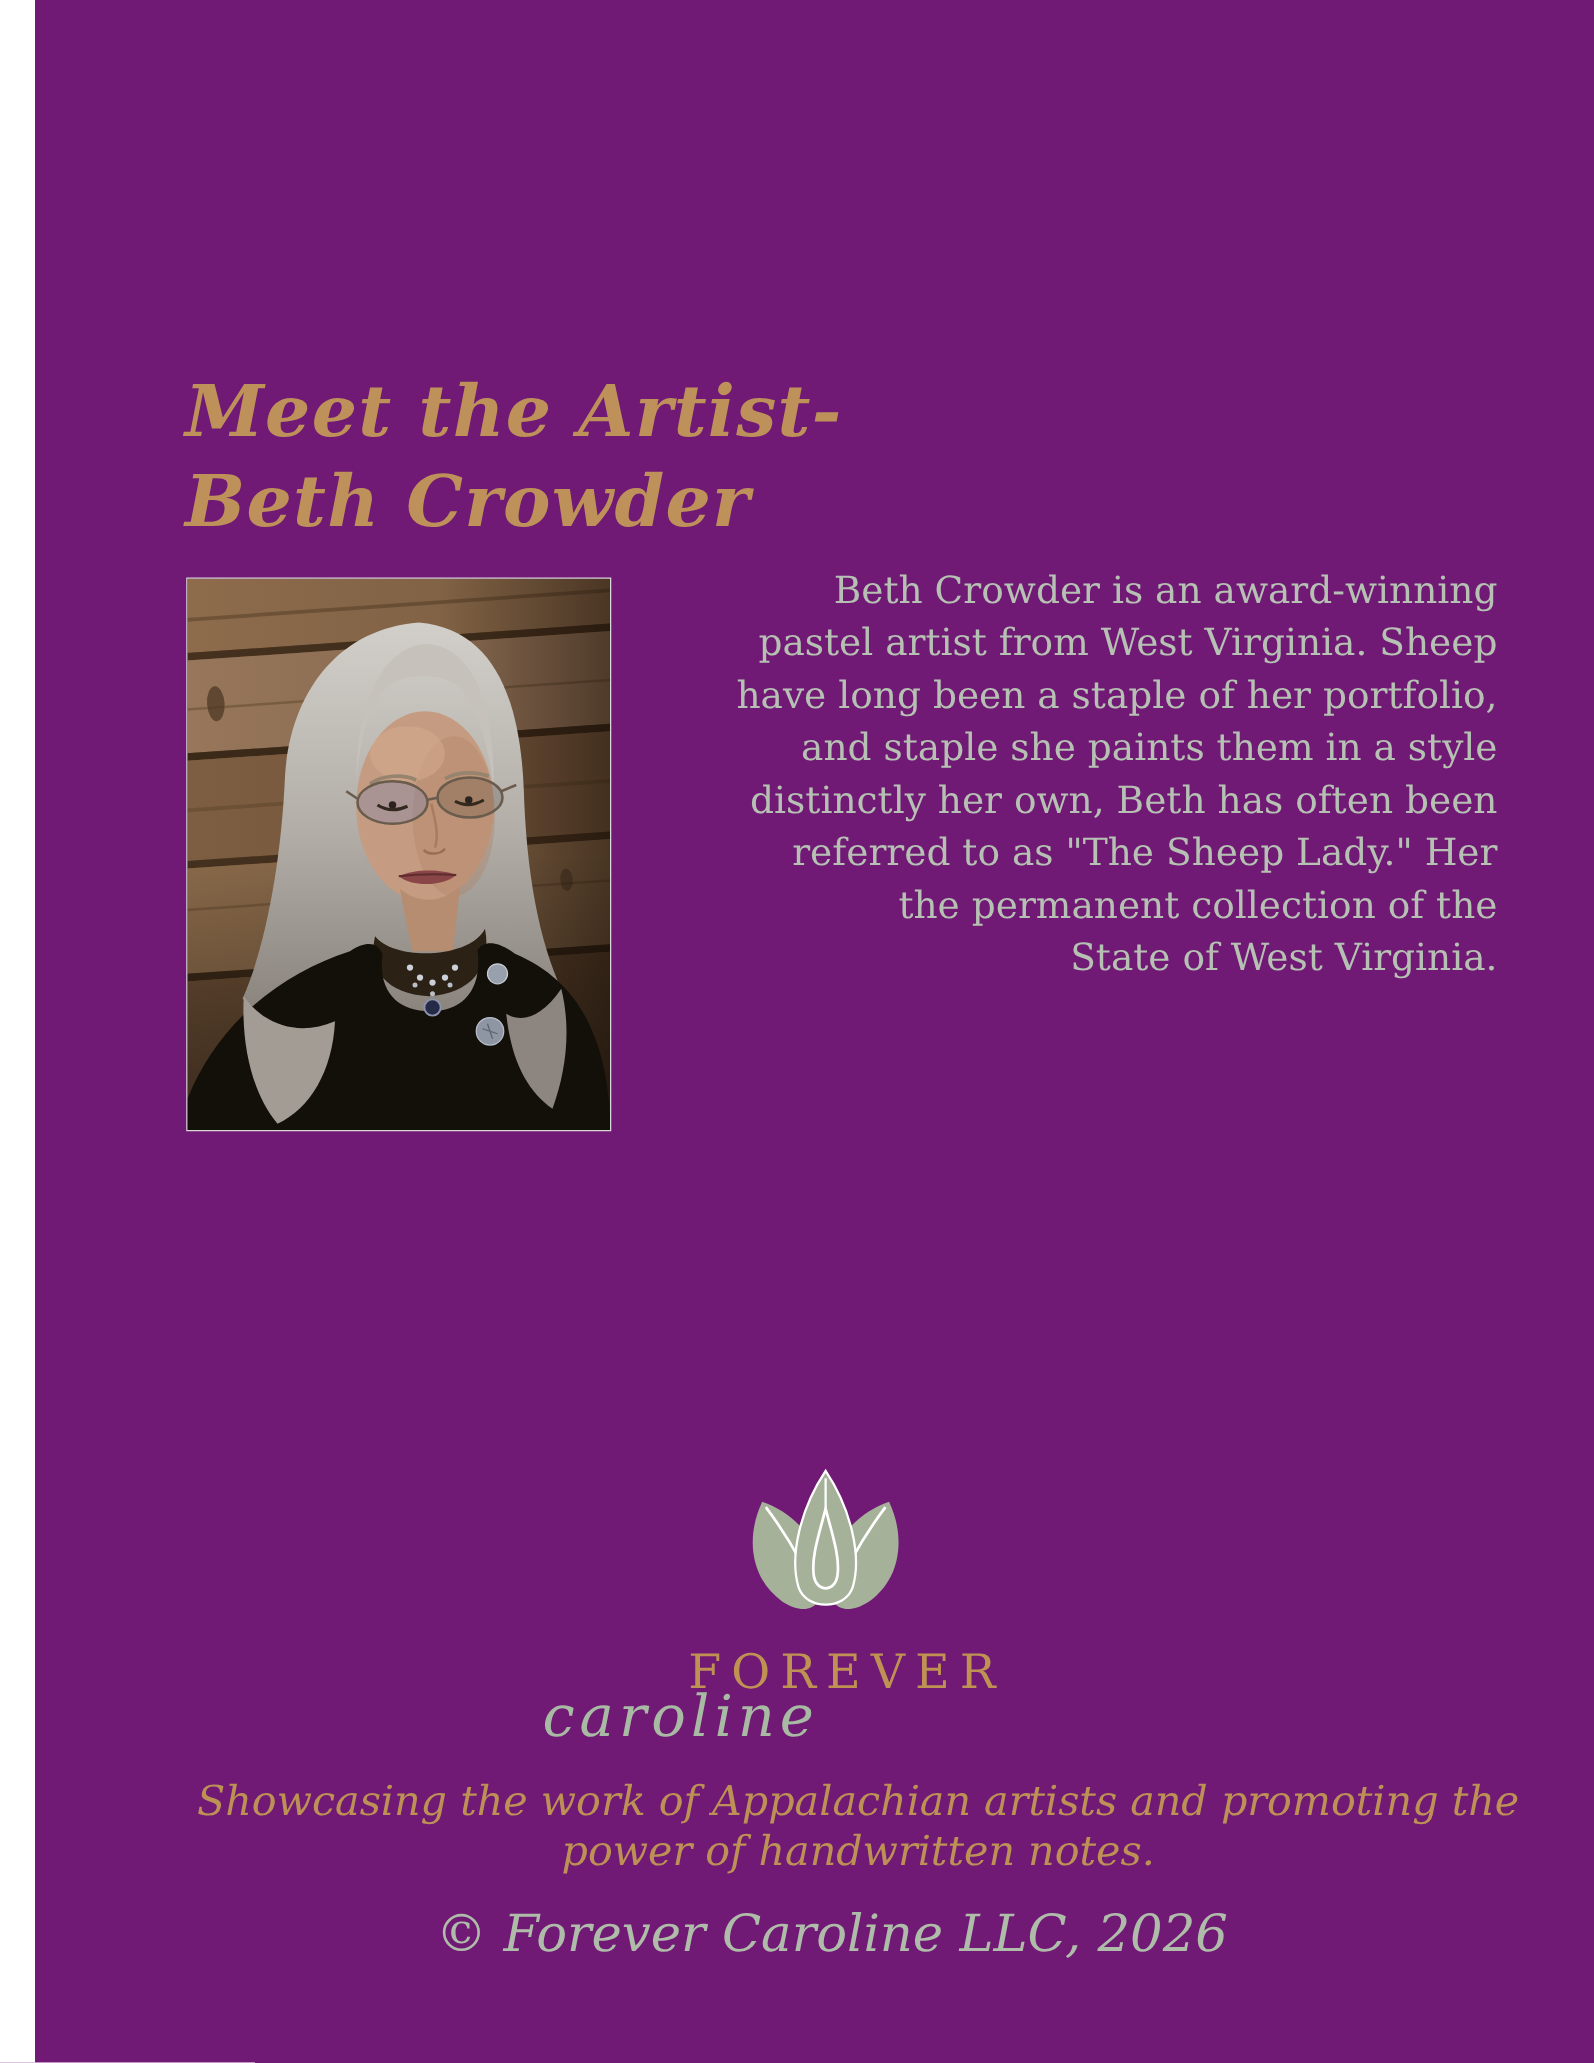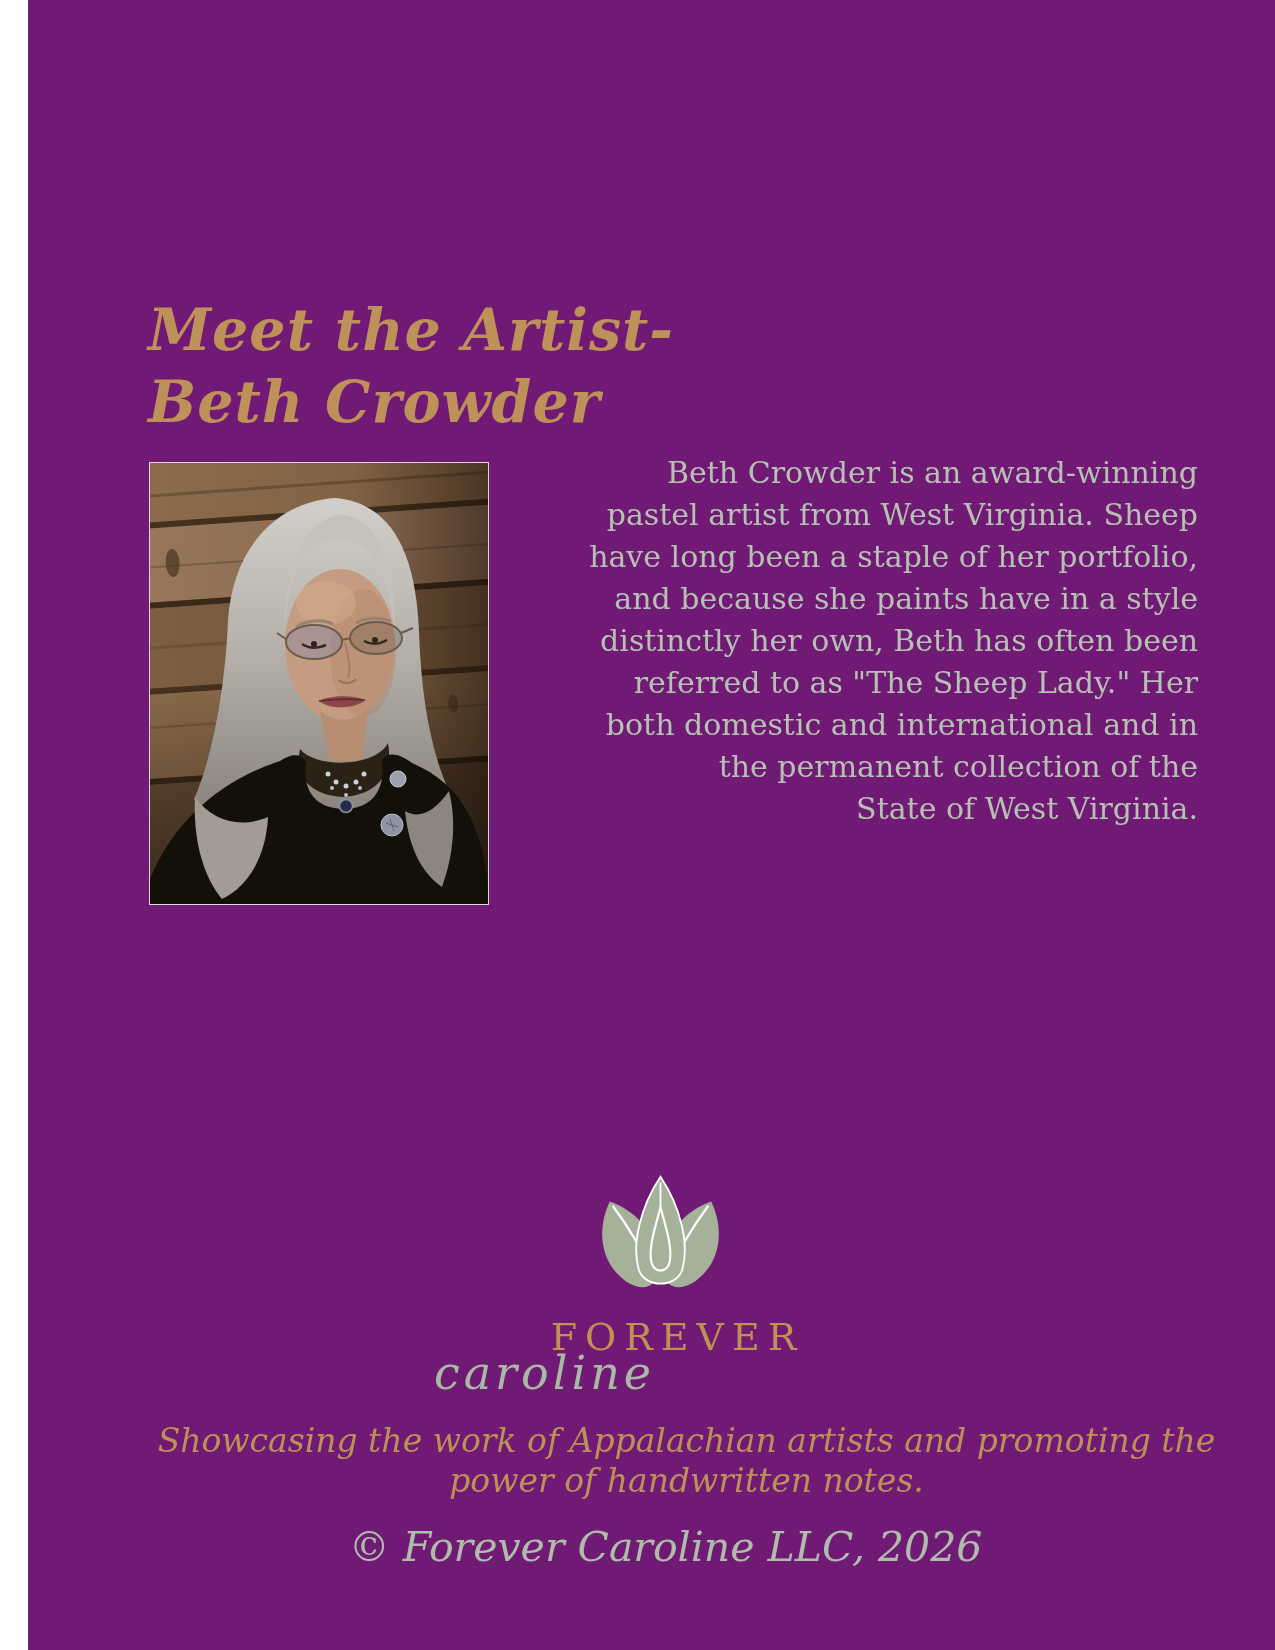--- a/index.html
+++ b/index.html
@@ -165,24 +165,23 @@
         <circle cx="242" cy="362" r="11" fill="#8e95a3" stroke="#b7bdc9" stroke-width="1"></circle>
         <path d="M236,360 L248,364 M240,356 L244,368" stroke="#5c6270" stroke-width="1" fill="none"></path>
       </g>
     </svg>
   </div>
 
   <div class="bio">
     <div class="bio-line">Beth Crowder is an award-winning</div>
     <div class="bio-line">pastel artist from West Virginia. Sheep</div>
     <div class="bio-line">have long been a staple of her portfolio,</div>
-    <div class="bio-line">and because she paints have in a style</div>
+    <div class="bio-line">and staple she paints them in a style</div>
     <div class="bio-line">distinctly her own, Beth has often been</div>
     <div class="bio-line">referred to as "The Sheep Lady." Her</div>
-    <div class="bio-line">both domestic and international and in</div>
     <div class="bio-line">the permanent collection of the</div>
     <div class="bio-line">State of West Virginia.</div>
   </div>
 
   <svg class="logo-lotus" viewBox="0 0 200 170" xmlns="http://www.w3.org/2000/svg">
     <path d="M30,40 C12,78 16,124 52,150 C80,168 100,156 97,122 C92,80 64,52 30,40 Z" fill="#a6b199"></path>
     <path d="M34,46 C52,70 74,104 88,140" stroke="#ffffff" stroke-width="3" fill="none"></path>
     <path d="M170,40 C188,78 184,124 148,150 C120,168 100,156 103,122 C108,80 136,52 170,40 Z" fill="#a6b199"></path>
     <path d="M166,46 C148,70 126,104 112,140" stroke="#ffffff" stroke-width="3" fill="none"></path>
     <path d="M100,6 C72,48 60,100 70,134 C78,160 122,160 130,134 C140,100 128,48 100,6 Z" fill="#a6b199" stroke="#ffffff" stroke-width="2.5"></path>

